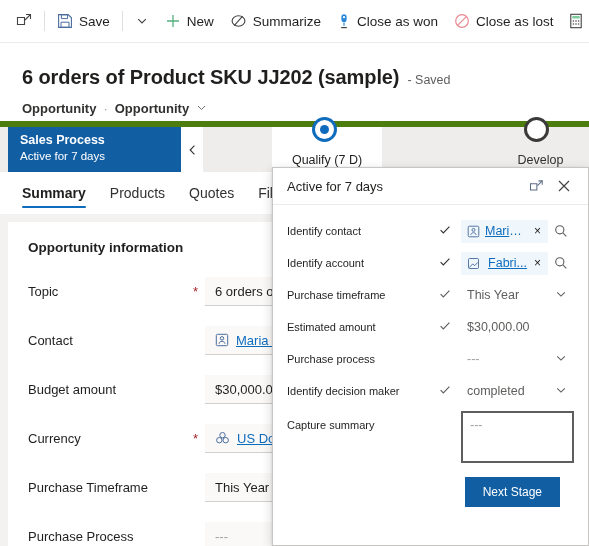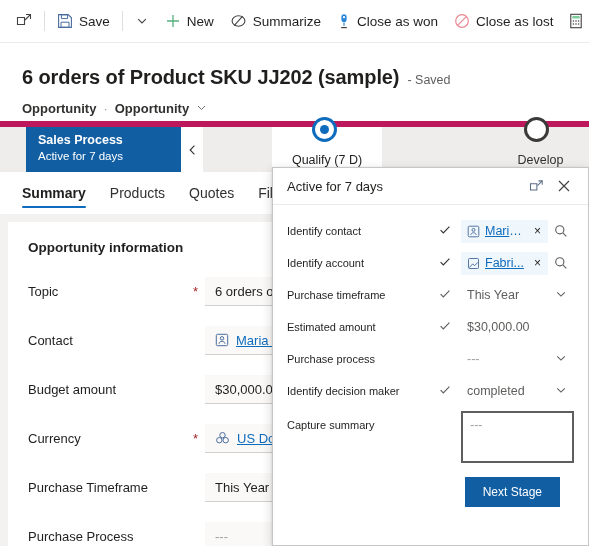--- a/index.html
+++ b/index.html
@@ -4,21 +4,21 @@
 <style>
   * { box-sizing: border-box; margin: 0; padding: 0; }
   html, body {
     width: 589px; height: 546px;
     overflow: hidden;
     background: #ffffff;
     font-family: "Liberation Sans", sans-serif;
     color: #201f1e;
     -webkit-font-smoothing: antialiased;
   }
-  #app { position: relative; width: 589px; height: 546px; background: #be185d; overflow: hidden; }
+  #app { position: relative; width: 589px; height: 546px; background: #4d7c0f; overflow: hidden; }
 
   
   .cmdbar {
     position: absolute; top: 0; left: 0; width: 589px; height: 42px;
     background: #ffffff; display: flex; align-items: center;
     padding-left: 8px; white-space: nowrap; overflow: hidden;
   }
   .cmd-item {
     display: inline-flex; align-items: center; gap: 6px;
     height: 32px; padding: 0 8px; font-size: 13.5px; color: #201f1e;
@@ -37,21 +37,21 @@
   .rec-title { font-size: 20px; font-weight: 700; letter-spacing: -.1px; color: #201f1e; }
   .saved { font-size: 12.5px; color: #605e5c; margin-left: 8px; }
   .breadcrumb { position: absolute; left: 22px; top: 58px; display: flex; align-items: center; font-size: 13px; font-weight: 600; color: #323130; }
   .bc-dot { margin: 0 7px; color: #a19f9d; font-weight: 400; }
   .bc-caret { margin-left: 7px; color: #605e5c; }
 
   
   .bpf { position: absolute; top: 127px; left: 0; width: 589px; height: 45px; background: #eeedec; }
   .bpf-stagehdr {
     position: absolute; left: 8px; top: 0; width: 173px; height: 62px;
-    background: #115ea3; color: #fff; padding: 5px 12px 0 12px; margin-left: 18px;
+    background: #115ea3; color: #fff; padding: 5px 12px 0 12px;
   }
   .bpf-stagehdr .t1 { font-size: 12.5px; font-weight: 700; line-height: 17px; }
   .bpf-stagehdr .t2 { font-size: 11.5px; line-height: 15px; }
   .bpf-collapse {
     position: absolute; left: 181px; top: 0; width: 22px; height: 45px;
     background: #fff; display: flex; align-items: center; justify-content: center;
     color: #323130; font-size: 13px; cursor: pointer;
   }
   .bpf-stage {
     position: absolute; top: 0; height: 45px; display: flex;
@@ -118,21 +118,21 @@
     width: 28px; height: 28px; display: flex; align-items: center; justify-content: center;
     cursor: pointer; color: #424242;
   }
   .fly-body { padding: 14px 14px 0 14px; }
   .sr { display: flex; align-items: center; height: 24px; margin-bottom: 8px; }
   .sr-label { width: 152px; font-size: 11px; color: #201f1e; flex: 0 0 auto; }
   .sr-check { width: 22px; flex: 0 0 auto; color: #323130; font-size: 12px; text-align: left; }
   .sr-field { flex: 1 1 auto; display: flex; align-items: center; min-width: 0; }
   .lookup-pill {
     flex: 1 1 auto; height: 23px; background: #eff6fc; display: flex; align-items: center;
-    padding: 0 5px 0 6px; min-width: 0; gap: 5px;
+    padding: 0 5px 0 6px; min-width: 0; gap: 5px; text-align: right;
   }
   .lookup-pill .lk { color: #0f6cbd; text-decoration: underline; font-size: 12.5px;
                      overflow: hidden; text-overflow: ellipsis; white-space: nowrap; flex: 1 1 auto; }
   .pill-x { color: #201f1e; font-size: 12px; cursor: pointer; flex: 0 0 auto; padding: 0 2px; }
   .lookup-srch { width: 26px; flex: 0 0 auto; display: flex; align-items: center; justify-content: center; cursor: pointer; }
   .sel-val { flex: 1 1 auto; font-size: 12.5px; color: #605e5c; padding-left: 6px;
              overflow: hidden; text-overflow: ellipsis; white-space: nowrap; }
   .sel-val.dim { color: #a19f9d; }
   .sel-caret { width: 26px; flex: 0 0 auto; text-align: center; color: #605e5c; font-size: 12px; cursor: pointer; }
   .sr-textarea-row { display: flex; align-items: flex-start; margin-top: 6px; }

